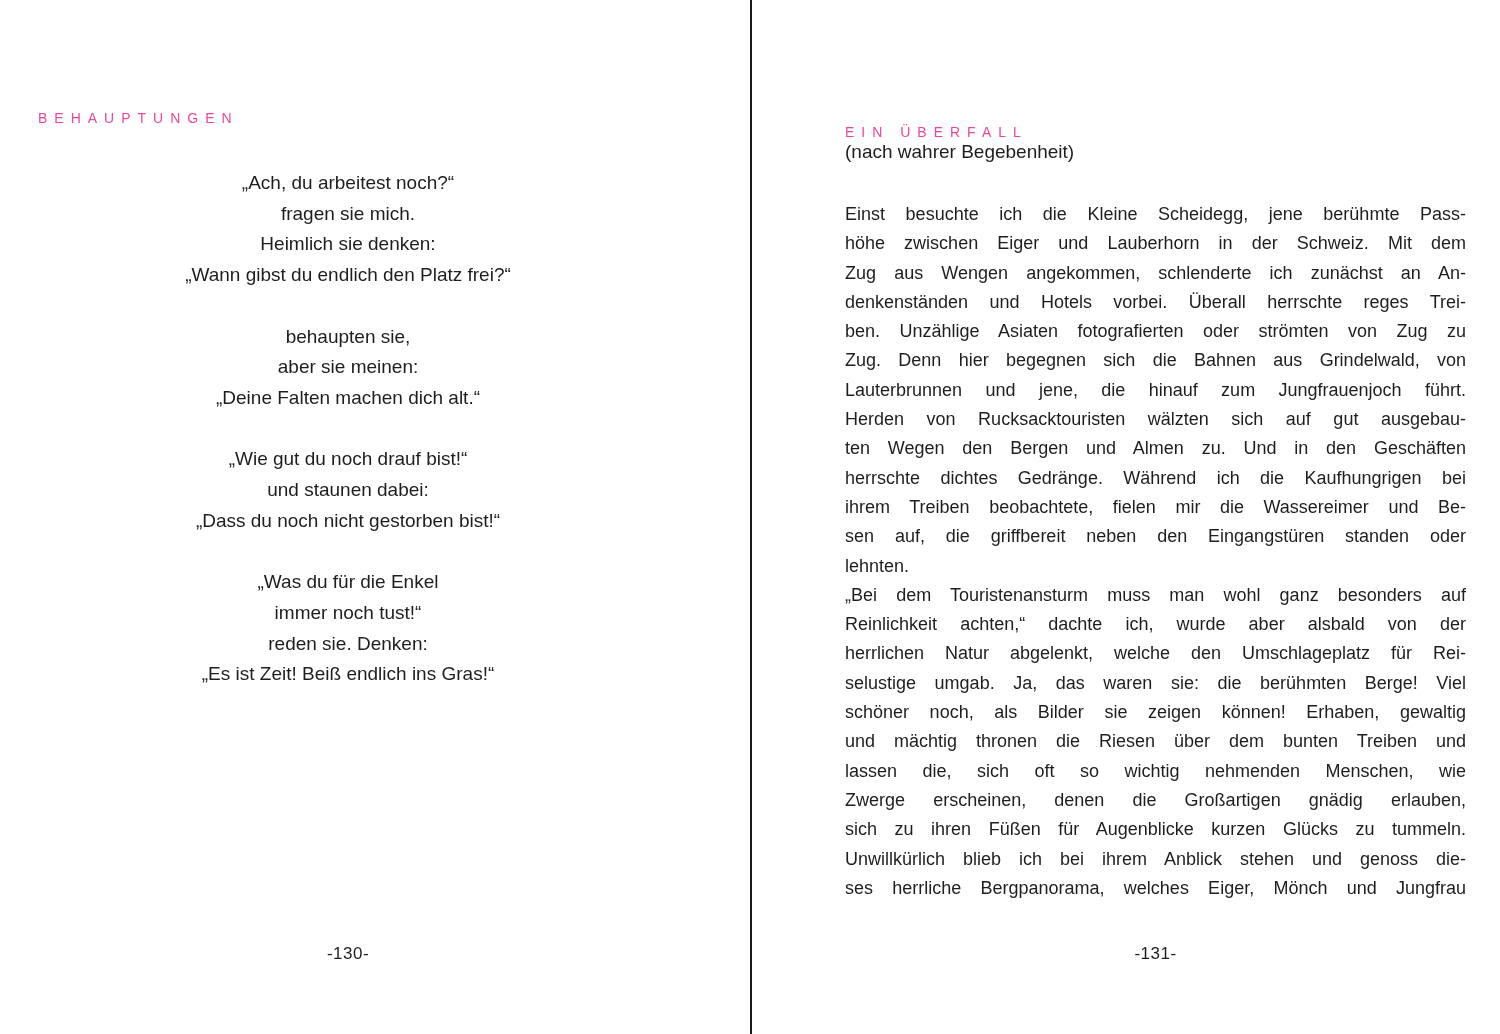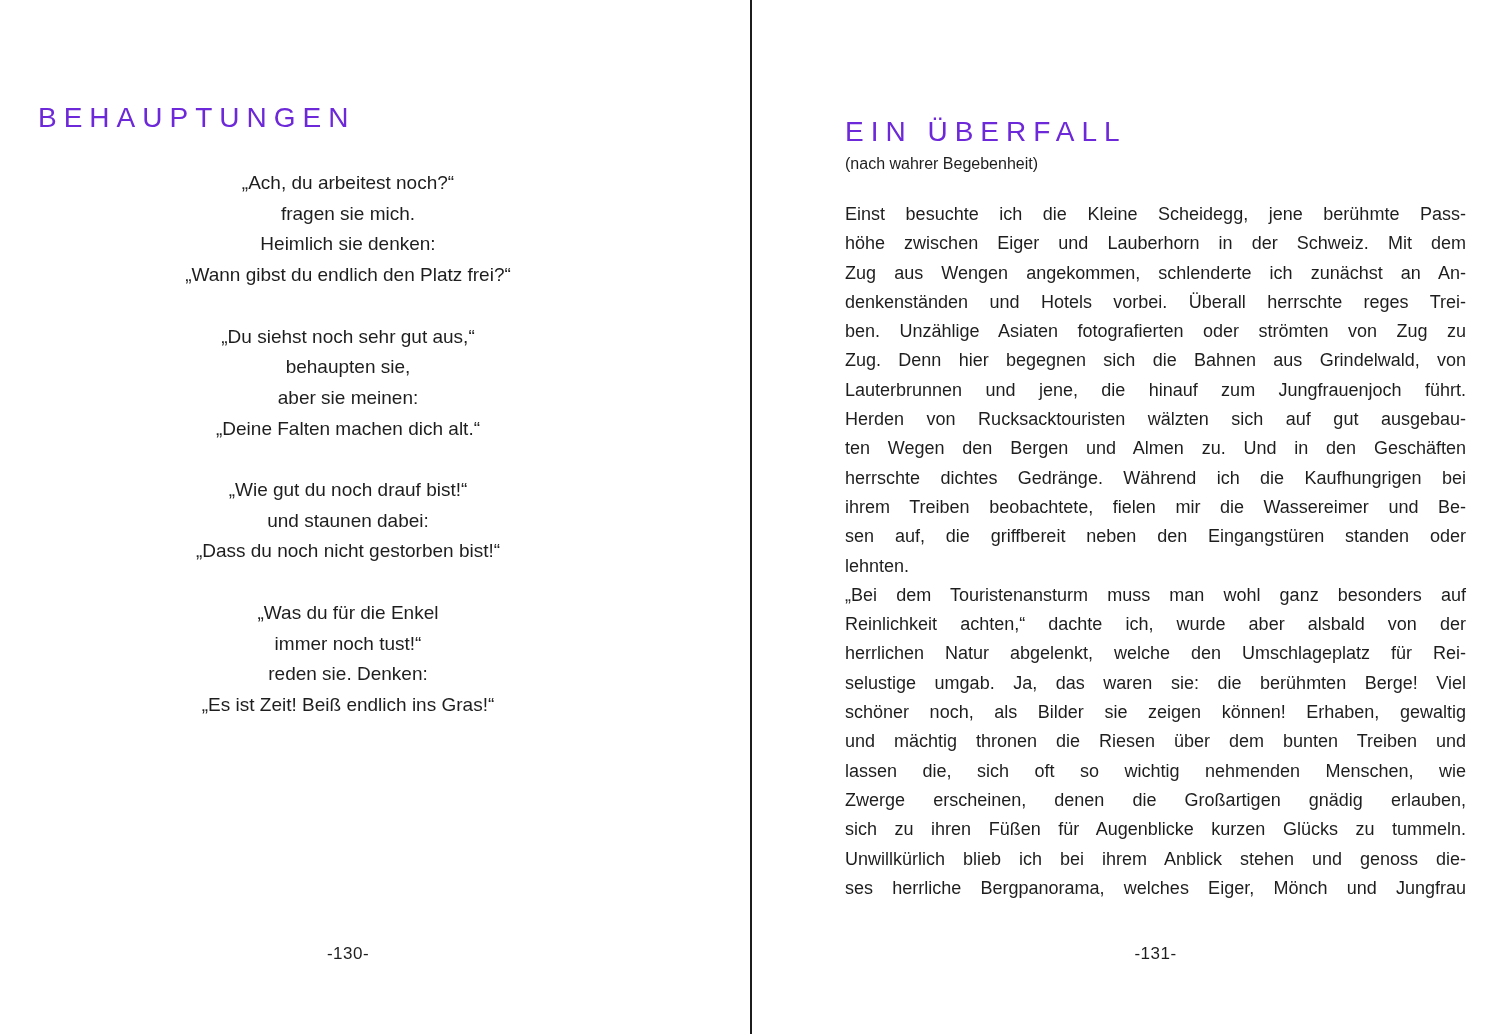--- a/index.html
+++ b/index.html
@@ -21,34 +21,34 @@
   .divider {
     position: absolute;
     left: 750px;
     top: 0;
     width: 2px;
     height: 1034px;
     background: #1c1c1c;
   }
   .page-title {
     position: absolute;
-    font-size: 28px;
+    font-size: 14px;
     font-weight: 400;
     letter-spacing: 7px;
     line-height: 24px;
-    color: #6d28d9;
+    color: #ec4899;
     white-space: nowrap;
   }
   #left-title  { left: 38px;  top: 106px; }
   #right-title { left: 94px;  top: 106px; margin-top: 14px; } 
   .subtitle {
     position: absolute;
     left: 94px;
-    top: 152px;
-    font-size: 16px;
+    top: 140px;
+    font-size: 19px;
     line-height: 24px;
   }
   .poem {
     position: absolute;
     left: 38px;
     top: 168px;
     width: 620px;
     font-size: 19px;
     line-height: 30.7px;
   }
@@ -86,21 +86,20 @@
 <div class="page page-left">
   <div class="page-title" id="left-title">BEHAUPTUNGEN</div>
   <div class="poem">
       <div class="stanza">
         <div class="poem-line">„Ach, du arbeitest noch?“</div>
         <div class="poem-line">fragen sie mich.</div>
         <div class="poem-line">Heimlich sie denken:</div>
         <div class="poem-line">„Wann gibst du endlich den Platz frei?“</div>
       </div>
       <div class="stanza">
-        <div class="poem-line">„Du siehst noch sehr gut aus,“</div>
         <div class="poem-line">behaupten sie,</div>
         <div class="poem-line">aber sie meinen:</div>
         <div class="poem-line">„Deine Falten machen dich alt.“</div>
       </div>
       <div class="stanza">
         <div class="poem-line">„Wie gut du noch drauf bist!“</div>
         <div class="poem-line">und staunen dabei:</div>
         <div class="poem-line">„Dass du noch nicht gestorben bist!“</div>
       </div>
       <div class="stanza">

